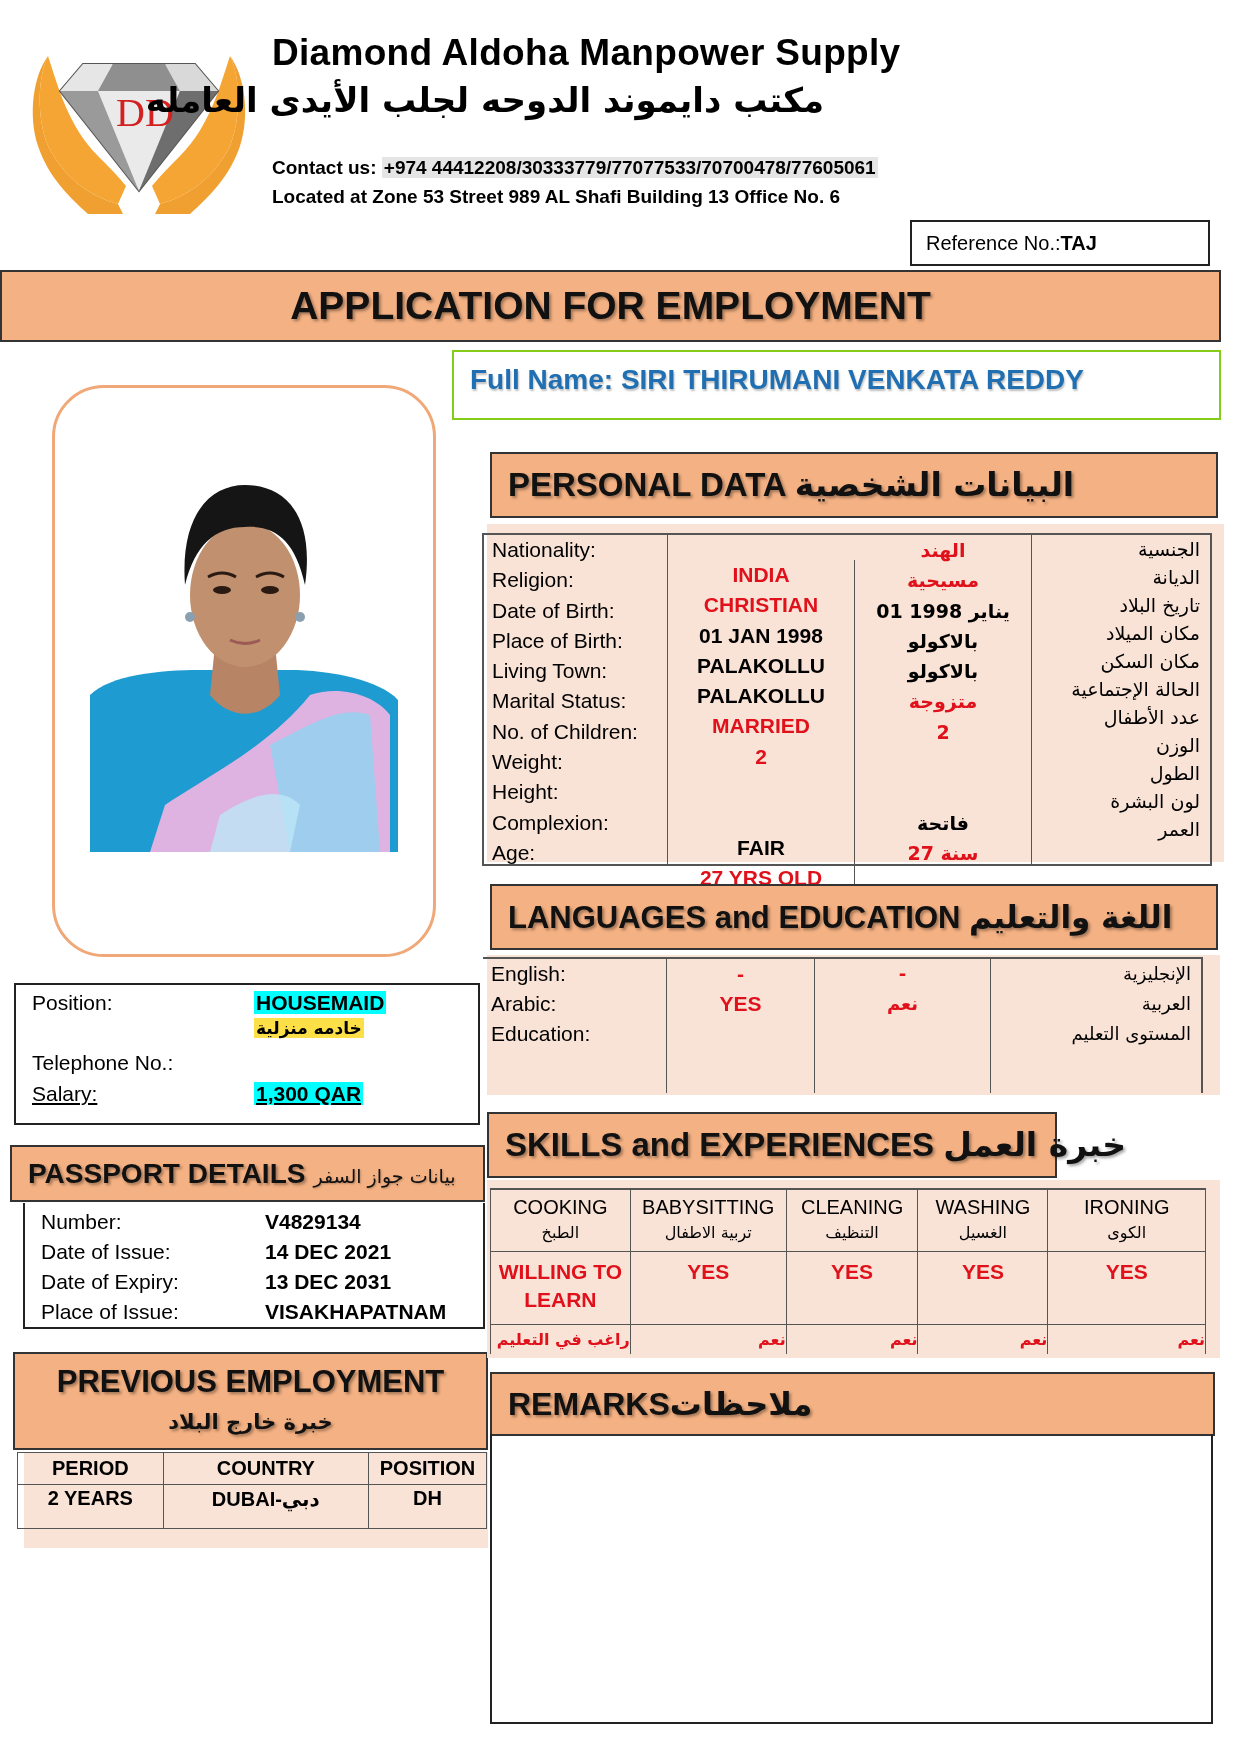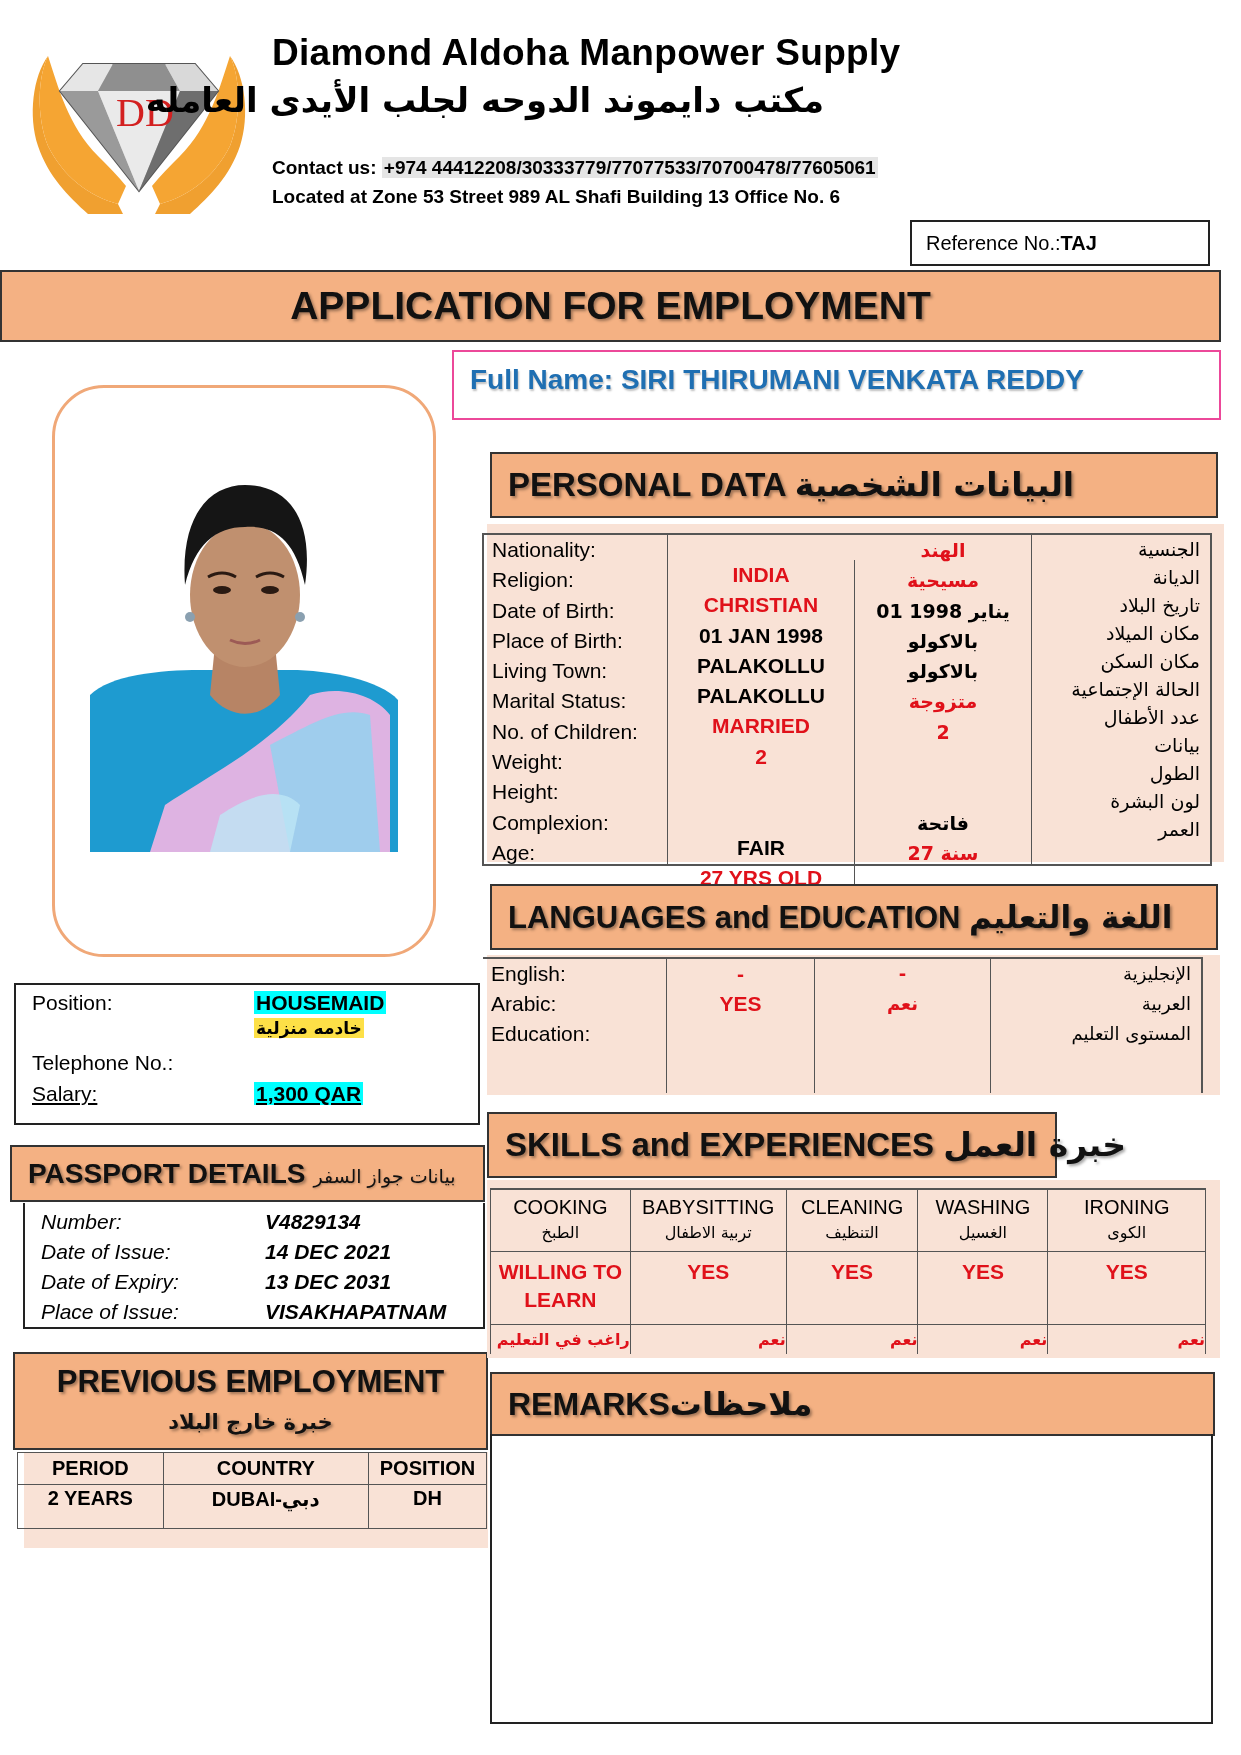--- a/index.html
+++ b/index.html
@@ -14,21 +14,21 @@
   .contact { left: 272px; top: 157px; font-size: 19px; font-weight: bold; white-space: nowrap; font-family: "Liberation Sans Narrow", "Liberation Sans", sans-serif; }
   .contact .hl { background: #e5e5e5; padding: 0 2px; }
   .address { left: 272px; top: 186px; font-size: 19px; font-weight: bold; white-space: nowrap; }
 
   .ref-box { left: 910px; top: 220px; width: 300px; height: 46px; border: 2px solid #222; padding: 10px 14px; font-size: 20px; white-space: nowrap; }
   .ref-box b { font-weight: bold; }
 
   
   .bar { background: #f4b183; border: 2px solid #333; font-weight: bold; color: #111; text-shadow: 2px 2px 3px rgba(0,0,0,0.35); white-space: nowrap; }
   .title-bar { left: 0; top: 270px; width: 1221px; height: 72px; font-size: 39px; text-align: center; line-height: 68px; }
-  .name-box { left: 452px; top: 350px; width: 769px; height: 70px; border: 2px solid #ec4899; padding: 12px 16px; font-size: 28px; font-weight: bold; color: #1f6fb2; text-shadow: 1px 2px 2px rgba(0,0,0,0.25); white-space: nowrap; }
+  .name-box { left: 452px; top: 350px; width: 769px; height: 70px; border: 2px solid #84cc16; padding: 12px 16px; font-size: 28px; font-weight: bold; color: #1f6fb2; text-shadow: 1px 2px 2px rgba(0,0,0,0.25); white-space: nowrap; }
 
   
   .photo-frame { left: 52px; top: 385px; width: 384px; height: 572px; border: 3px solid #f0a878; border-radius: 52px; background: #fff; }
   .photo { left: 90px; top: 445px; width: 308px; height: 407px; background: #fff; overflow: hidden; }
 
   
   .pd-bar { left: 490px; top: 452px; width: 728px; height: 66px; font-size: 33px; line-height: 62px; padding-left: 16px; }
   .pd-bg { left: 487px; top: 524px; width: 737px; height: 338px; background: #f9e2d6; }
   .pd-table { left: 482px; top: 533px; width: 730px; height: 333px; border: 2px solid #555; display: flex; }
   .pd-col { height: 100%; border-right: 1.5px solid #555; padding-top: 0px; }
@@ -59,21 +59,21 @@
   .pos-row { display: flex; font-size: 21px; }
   .pos-label { width: 222px; }
   .pos-val { font-weight: bold; }
   .cyan { background: #00ffff; padding: 0 2px; }
   .pos-ar { display: inline-block; background: #fde047; font-family: "DejaVu Sans", sans-serif; font-size: 17px; font-weight: bold; direction: rtl; padding: 0 2px; }
 
   
   .pp-bar { left: 10px; top: 1145px; width: 475px; height: 57px; font-size: 28px; line-height: 54px; padding-left: 16px; }
   .pp-bar .ar { font-family: "DejaVu Sans", sans-serif; font-size: 19px; margin-left: 8px; text-shadow: 1px 1px 2px rgba(0,0,0,0.25); font-weight: normal; }
   .pp-box { left: 23px; top: 1203px; width: 462px; height: 126px; border: 2px solid #222; border-top: none; padding: 4px 0 0 16px; }
-  .pp-row { display: flex; font-size: 21px; height: 30px; line-height: 30px; font-style: italic; }
+  .pp-row { display: flex; font-size: 21px; height: 30px; line-height: 30px; }
   .pp-label { width: 224px; }
   .pp-val { font-weight: bold; }
 
   
   .prev-bar { left: 13px; top: 1352px; width: 475px; height: 98px; text-align: center; }
   .prev-bar .en { font-size: 31px; line-height: 44px; padding-top: 6px; }
   .prev-bar .ar { font-family: "DejaVu Sans", sans-serif; font-size: 21px; line-height: 36px; }
   .prev-bg { left: 24px; top: 1452px; width: 464px; height: 96px; background: #f9e2d6; }
   .prev-table { left: 17px; top: 1452px; width: 470px; border-collapse: collapse; }
   .prev-table th, .prev-table td { border: 1.5px solid #555; text-align: center; font-weight: bold; font-size: 20px; }
@@ -205,21 +205,21 @@
     <div class="pd-row red">27 سنة</div>
   </div>
   <div class="pd-col c4">
     <div class="pd-row">الجنسية</div>
     <div class="pd-row">الديانة</div>
     <div class="pd-row">تاريخ البلاد</div>
     <div class="pd-row">مكان الميلاد</div>
     <div class="pd-row">مكان السكن</div>
     <div class="pd-row">الحالة الإجتماعية</div>
     <div class="pd-row">عدد الأطفال</div>
-    <div class="pd-row">بيانات</div>
+    <div class="pd-row">الوزن</div>
     <div class="pd-row">الطول</div>
     <div class="pd-row">لون البشرة</div>
     <div class="pd-row">العمر</div>
   </div>
 </div>
 
 <div class="abs bar lang-bar">
   <span>LANGUAGES and EDUCATION</span>
   <span class="ar-inline">اللغة والتعليم</span>
 </div>

